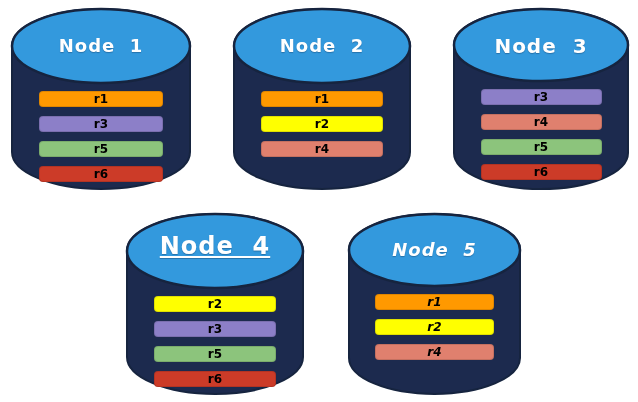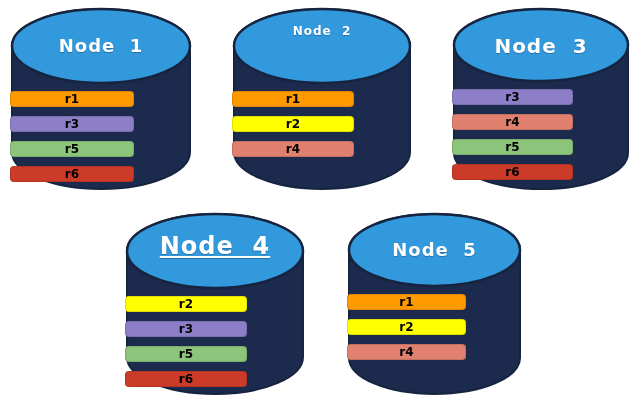--- a/index.html
+++ b/index.html
@@ -51,21 +51,21 @@
     text-shadow: 0 1px 1px rgba(10,25,55,0.30);
   }
 
   .replica-stack {
     position: absolute;
     left: 0;
     width: 100%;
     z-index: 5;
     display: flex;
     flex-direction: column;
-    align-items: flex-start;
+    align-items: center;
   }
 
   .replica {
     box-sizing: border-box;
     border-radius: 4px;
     color: #000000;
     font-weight: bold;
     font-family: "DejaVu Sans", sans-serif;
     display: flex;
     align-items: center;
@@ -89,21 +89,21 @@
         <div class="replica" style="background: rgb(140, 127, 200); width: 124px; height: 16px; font-size: 12px; margin-bottom: 9px;">r3</div>
         <div class="replica" style="background: rgb(140, 196, 124); width: 124px; height: 16px; font-size: 12px; margin-bottom: 9px;">r5</div>
         <div class="replica" style="background: rgb(204, 59, 40); width: 124px; height: 16px; font-size: 12px; margin-bottom: 0px;">r6</div>
       </div>
     </div>
     <div class="node" style="left: 232px; top: 6px; width: 180px; height: 186px;">
       <svg class="cyl-svg" viewBox="0 0 180 186" preserveAspectRatio="none">
         <path d="M 2 40 L 2 146 A 88 37 0 0 0 178 146 L 178 40 A 88 37 0 0 0 2 40 Z" fill="#1C2A4E" stroke="#16243F" stroke-width="2"></path>
         <ellipse cx="90" cy="40" rx="88" ry="37" fill="#3399DD" stroke="#16243F" stroke-width="2.5"></ellipse>
       </svg>
-      <div class="node-label" style="top: 18px; font-size: 12px;">Node  2</div>
+      <div class="node-label" style="top: 29px; font-size: 18px;">Node  2</div>
       <div class="replica-stack" style="top: 85px;">
         <div class="replica" style="background: rgb(255, 153, 0); width: 122px; height: 16px; font-size: 12px; margin-bottom: 9px;">r1</div>
         <div class="replica" style="background: rgb(255, 255, 0); width: 122px; height: 16px; font-size: 12px; margin-bottom: 9px;">r2</div>
         <div class="replica" style="background: rgb(224, 128, 110); width: 122px; height: 16px; font-size: 12px; margin-bottom: 0px;">r4</div>
       </div>
     </div>
     <div class="node" style="left: 452px; top: 6px; width: 178px; height: 186px;">
       <svg class="cyl-svg" viewBox="0 0 178 186" preserveAspectRatio="none">
         <path d="M 2 39 L 2 147 A 87 36 0 0 0 176 147 L 176 39 A 87 36 0 0 0 2 39 Z" fill="#1C2A4E" stroke="#16243F" stroke-width="2"></path>
         <ellipse cx="89" cy="39" rx="87" ry="36" fill="#3399DD" stroke="#16243F" stroke-width="2.5"></ellipse>
@@ -122,21 +122,21 @@
         <ellipse cx="90" cy="40" rx="88" ry="37" fill="#3399DD" stroke="#16243F" stroke-width="2.5"></ellipse>
       </svg>
       <div class="node-label" style="top: 21px; font-size: 24px; text-decoration: underline;">Node  4</div>
       <div class="replica-stack" style="top: 85px;">
         <div class="replica" style="background: rgb(255, 255, 0); width: 122px; height: 16px; font-size: 12px; margin-bottom: 9px;">r2</div>
         <div class="replica" style="background: rgb(140, 127, 200); width: 122px; height: 16px; font-size: 12px; margin-bottom: 9px;">r3</div>
         <div class="replica" style="background: rgb(140, 196, 124); width: 122px; height: 16px; font-size: 12px; margin-bottom: 9px;">r5</div>
         <div class="replica" style="background: rgb(204, 59, 40); width: 122px; height: 16px; font-size: 12px; margin-bottom: 0px;">r6</div>
       </div>
     </div>
-    <div class="node" style="left: 347px; top: 211px; width: 175px; height: 186px;">
+    <div class="node" style="left: 347px; top: 211px; width: 175px; height: 186px; font-style: italic;">
       <svg class="cyl-svg" viewBox="0 0 175 186" preserveAspectRatio="none">
         <path d="M 2 39 L 2 147 A 85.5 36 0 0 0 173 147 L 173 39 A 85.5 36 0 0 0 2 39 Z" fill="#1C2A4E" stroke="#16243F" stroke-width="2"></path>
         <ellipse cx="87.5" cy="39" rx="85.5" ry="36" fill="#3399DD" stroke="#16243F" stroke-width="2.5"></ellipse>
       </svg>
       <div class="node-label" style="top: 28px; font-size: 18px;">Node  5</div>
       <div class="replica-stack" style="top: 83px;">
         <div class="replica" style="background: rgb(255, 153, 0); width: 119px; height: 16px; font-size: 12px; margin-bottom: 9px;">r1</div>
         <div class="replica" style="background: rgb(255, 255, 0); width: 119px; height: 16px; font-size: 12px; margin-bottom: 9px;">r2</div>
         <div class="replica" style="background: rgb(224, 128, 110); width: 119px; height: 16px; font-size: 12px; margin-bottom: 0px;">r4</div>
       </div>

